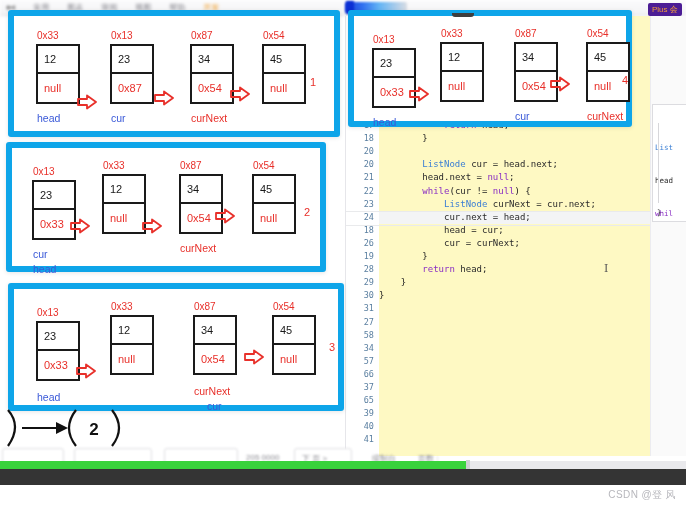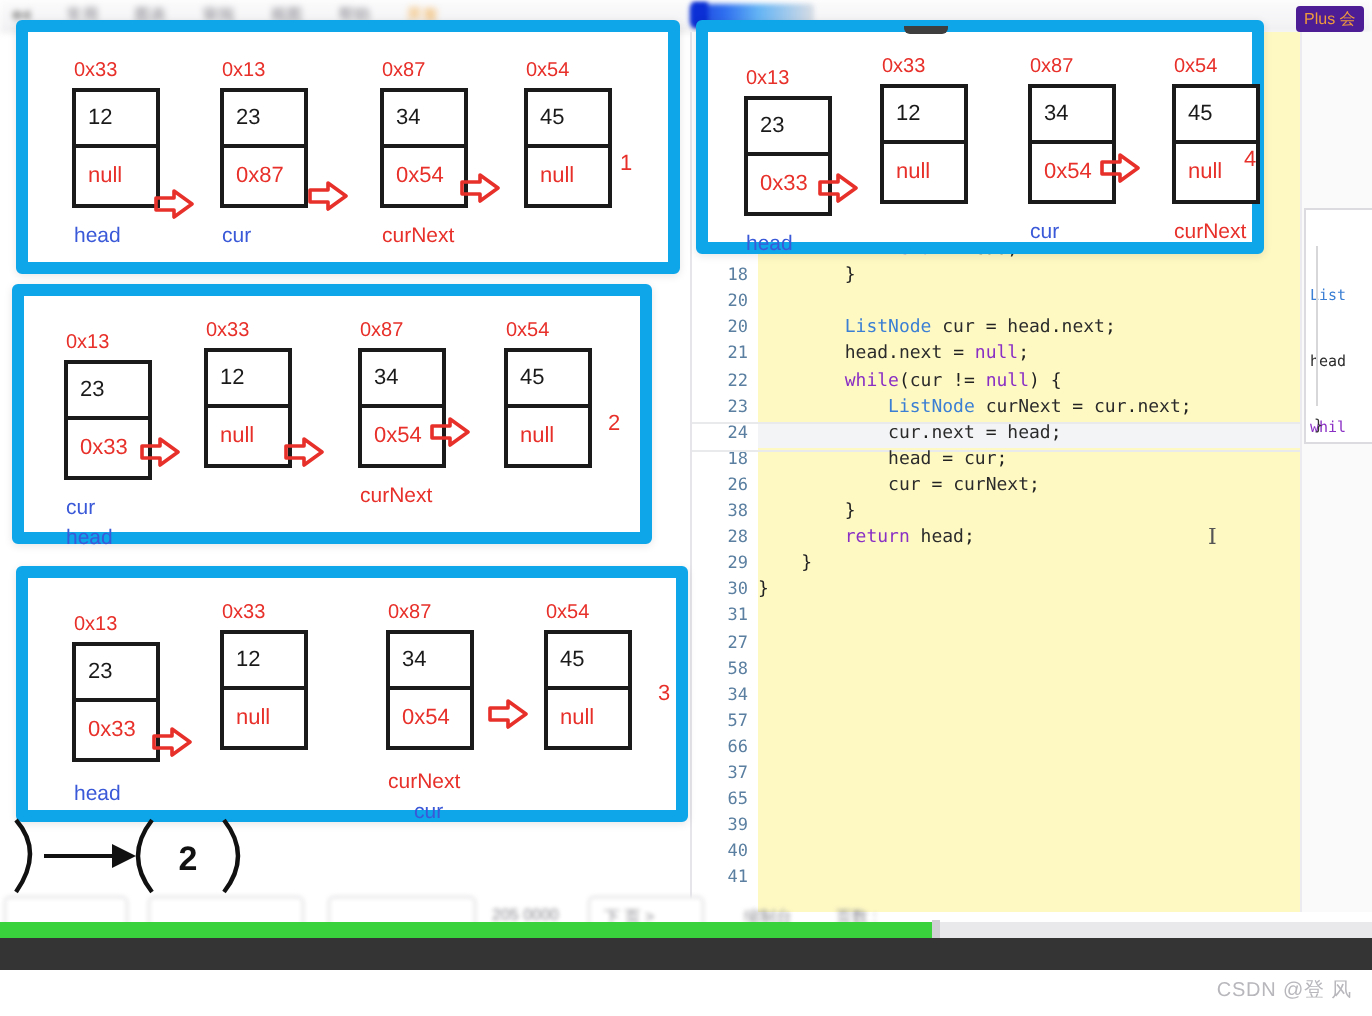--- a/index.html
+++ b/index.html
@@ -194,21 +194,21 @@
         <div>17</div>
         <div>18</div>
         <div>20</div>
         <div>20</div>
         <div>21</div>
         <div>22</div>
         <div>23</div>
         <div>24</div>
         <div>18</div>
         <div>26</div>
-        <div>38</div>
+        <div>19</div>
         <div>28</div>
         <div>29</div>
         <div>30</div>
         <div>31</div>
         <div>27</div>
         <div>58</div>
         <div>34</div>
         <div>57</div>
         <div>66</div>
         <div>37</div>

